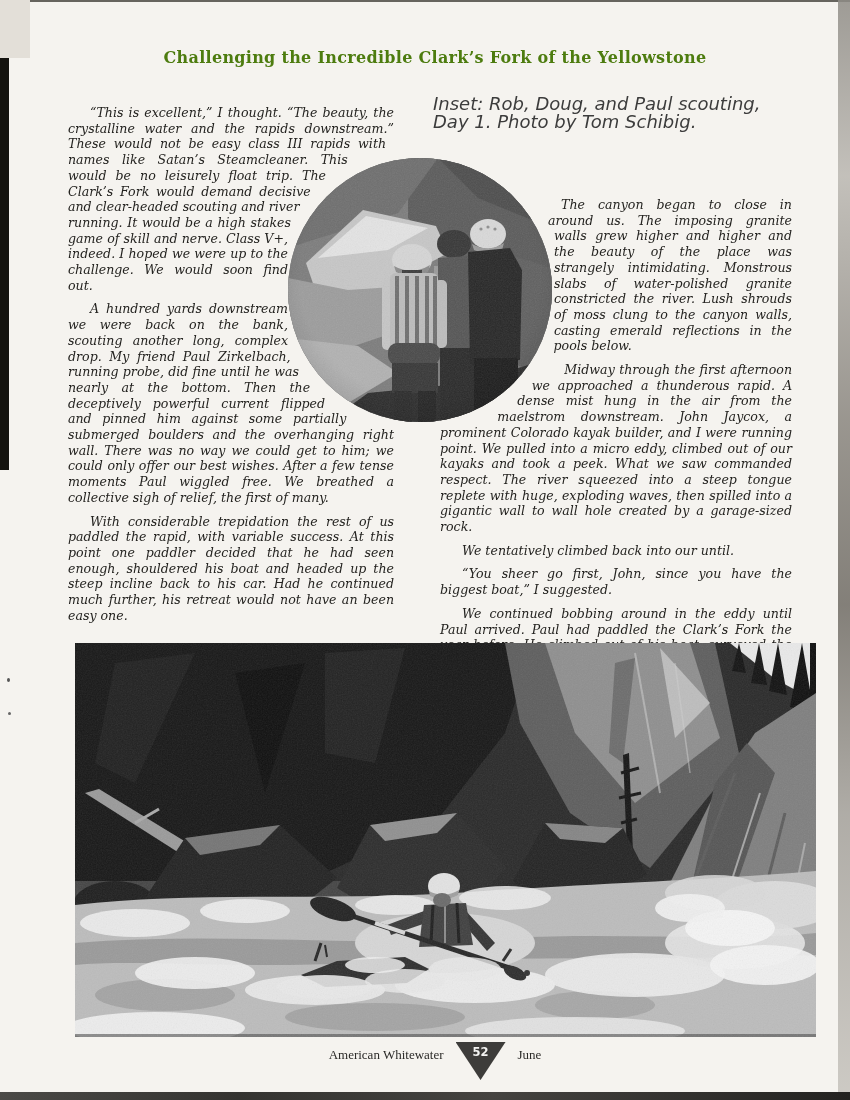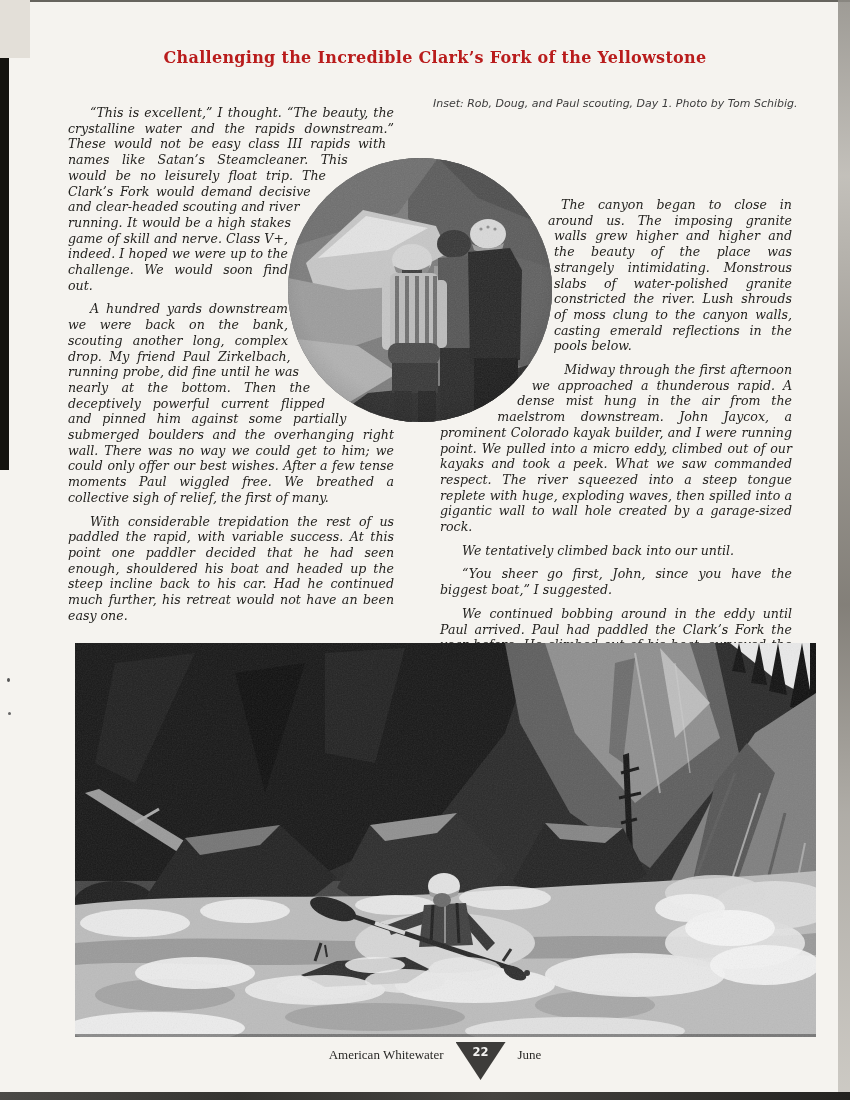--- a/index.html
+++ b/index.html
@@ -14,25 +14,25 @@
   .edge-left-bar{position:absolute;left:0;top:58px;width:9px;height:412px;background:#14130f;}
   .edge-dot1{position:absolute;left:7px;top:678px;width:3px;height:4px;background:#555;border-radius:50%;}
   .edge-dot2{position:absolute;left:8px;top:712px;width:3px;height:3px;background:#666;border-radius:50%;}
   .edge-right{position:absolute;right:0;top:0;width:12px;height:1100px;
     background:linear-gradient(180deg,#8f8c86 0%,#bab7b1 16%,#8a867f 38%,#6f6b64 55%,#a3a09a 74%,#c6c3bd 100%);
     opacity:.85;}
   .edge-bottom{position:absolute;left:0;bottom:0;width:850px;height:8px;
     background:linear-gradient(90deg,#4b4a47,#343330 28%,#454340 58%,#232220);}
   
   .title{position:absolute;left:60px;top:48px;width:750px;text-align:center;
-    font-weight:bold;font-size:16px;letter-spacing:.3px;color:#b91c1c;}
+    font-weight:bold;font-size:16px;letter-spacing:.3px;color:#4d7c0f;}
   
   .caption{position:absolute;left:433px;top:95px;width:367px;
     font-family:"DejaVu Sans",sans-serif;font-style:italic;
-    font-size:11px;line-height:18px;color:#3c3c3c;}
+    font-size:18px;line-height:18px;color:#3c3c3c;}
   .caption p{margin:0;}
   
   .col{position:absolute;font-style:italic;font-size:12.6px;line-height:15.7px;
     color:#242320;text-align:justify;hyphens:auto;}
   .col p{margin:8px;text-indent:22px;}
   .left-col{left:60px;top:97px;width:342px;}
   .right-col{left:432px;top:189px;width:368px;}
   .gap-l{float:right;width:114px;height:327px;shape-outside:circle(142px at 132px 193px);}
   .gap-r{float:left;width:122px;height:233px;shape-outside:circle(142px at -12px 101px);}
   
@@ -249,16 +249,16 @@
     </g>
     <rect x="0" y="391" width="741" height="3" fill="#4a4a4a" opacity="0.6"></rect>
     <rect width="741" height="394" filter="url(#g2)" opacity="0.12"></rect>
   </svg>
 </div>
 
 <div class="footer">
   <span class="mag">American Whitewater</span>
   <span class="tri">
     <span class="tri-shape"></span>
-    <span class="tri-num">22</span>
+    <span class="tri-num">52</span>
   </span>
   <span class="month">June</span>
 </div>
 
 </body></html>

